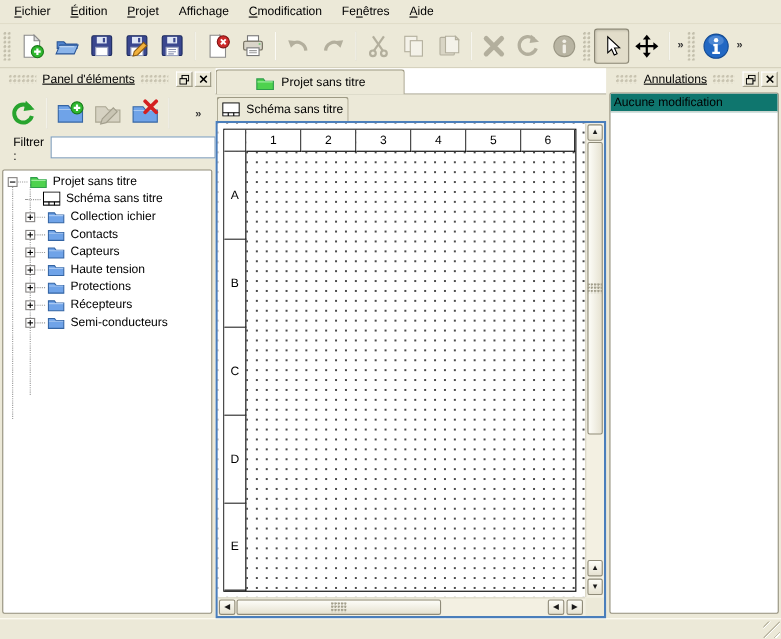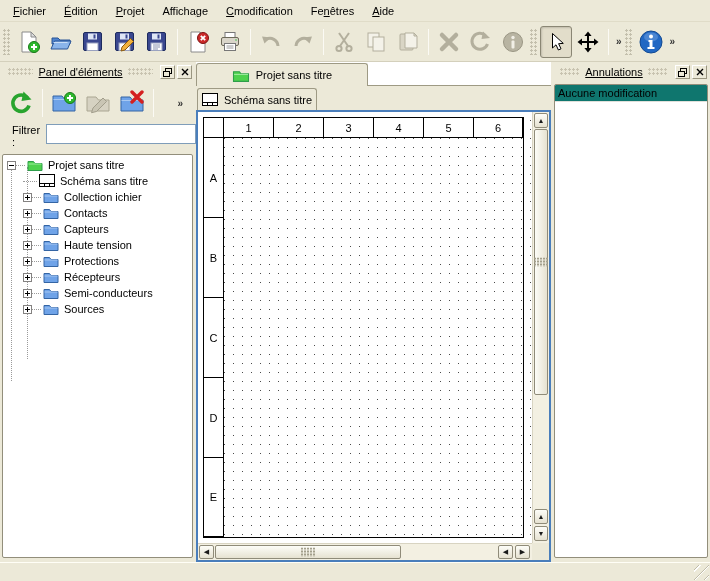--- a/index.html
+++ b/index.html
@@ -441,28 +441,20 @@
         <span>Récepteurs</span>
       </div>
       <div class="trow ind1">
         <div class="ebox plus"></div>
           <div class="stub"></div>
         <svg class="ti" width="16" height="14">
             <use href="#def-bluefolder"></use>
           </svg>
         <span>Semi-conducteurs</span>
       </div>
-      <div class="trow ind1">
-        <div class="ebox plus"></div>
-          <div class="stub"></div>
-        <svg class="ti" width="16" height="14">
-            <use href="#def-bluefolder"></use>
-          </svg>
-        <span>Sources</span>
-      </div>
     </div>
   </div>
 
   <div class="mdi">
     <div class="proj-tabbar">
       <div class="proj-tab">
         <svg width="18" height="15" viewBox="0 0 16 14">
             <use href="#def-greenfolder"></use>
           </svg>
         <span>Projet sans titre</span>

